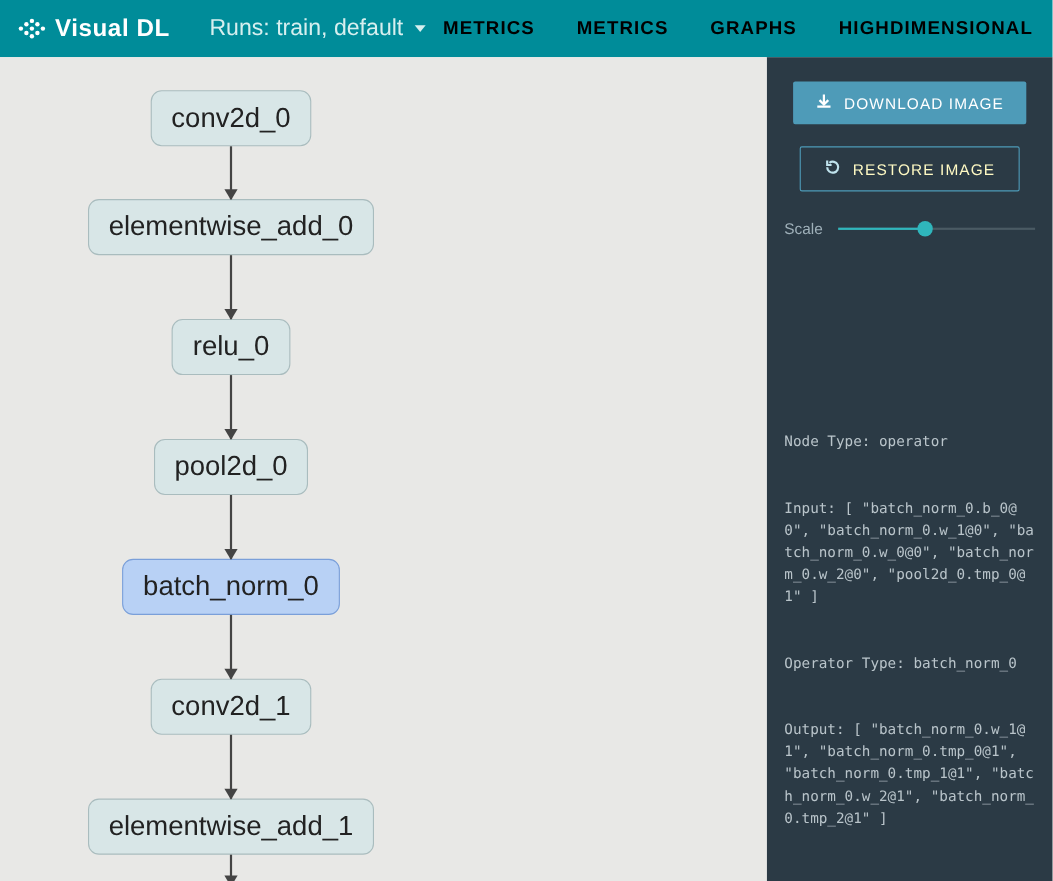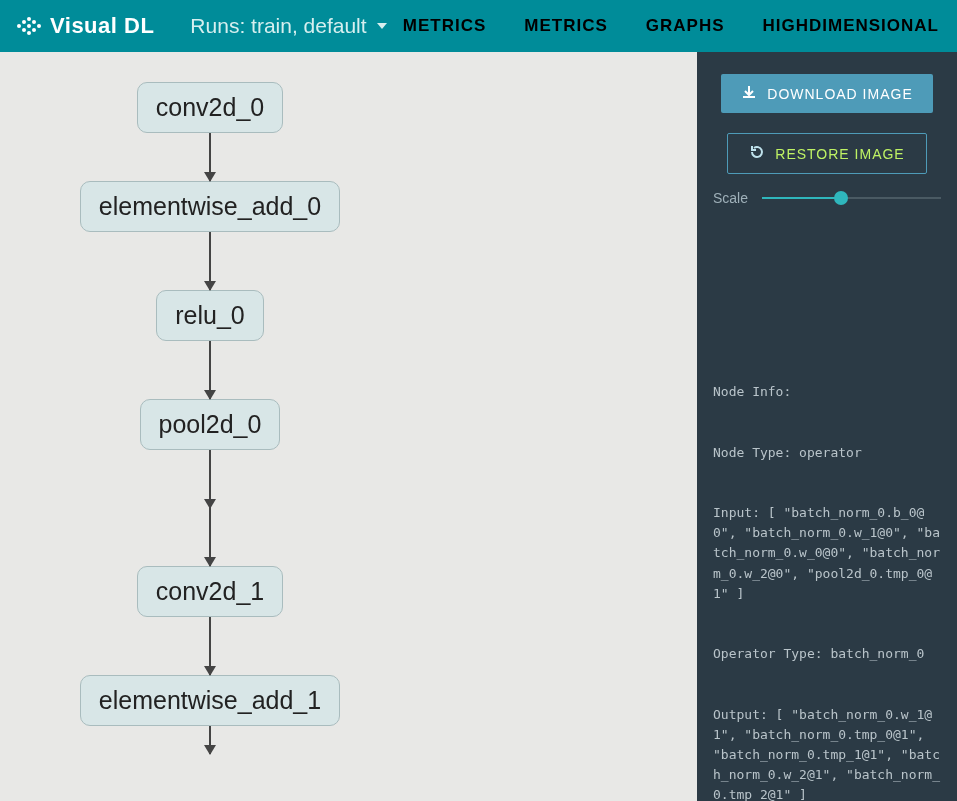--- a/index.html
+++ b/index.html
@@ -28,23 +28,23 @@
   .tabs{margin-left:auto;display:flex;gap:38px;padding-right:10px;font-size:17px;letter-spacing:1px;font-weight:600;}
   .tab{color:#000000;cursor:pointer;}
   .tab.active{color:#000000;}
   
   .main{flex:1;display:flex;min-height:0;}
   .canvas{flex:1;background:var(--canvas);position:relative;overflow:hidden;}
   .side{width:260px;background:var(--panel-bg);color:var(--panel-txt);padding:22px 16px 16px 16px;font-size:13px;display:flex;flex-direction:column;gap:14px;}
   
   .btn{margin:0 auto;padding:10px 20px;display:flex;align-items:center;justify-content:center;gap:10px;font-size:14px;letter-spacing:1px;font-weight:500;color:#fff;cursor:pointer;border-radius:2px;white-space:nowrap;min-width:200px;}
   .btn.filled{background:var(--btn-blue);}
-  .btn.outlined{border:1px solid var(--btn-blue);color:#bef264;margin-top:6px;}
+  .btn.outlined{border:1px solid var(--btn-blue);color:#fef9c3;margin-top:6px;}
   .btn svg{flex-shrink:0;}
-  .scale-row{display:flex;align-items:center;gap:14px;}
+  .scale-row{display:flex;align-items:center;gap:14px;margin-top:10px;}
   .scale-row label{font-size:14px;color:#9fb0b9;}
   .slider{position:relative;flex:1;height:20px;cursor:pointer;}
   .slider .track{position:absolute;top:9px;left:0;right:0;height:2px;background:#4a5a63;}
   .slider .track-filled{position:absolute;top:9px;left:0;width:44%;height:2px;background:#2fb6bc;}
   .slider .thumb{position:absolute;top:3px;left:44%;width:14px;height:14px;border-radius:50%;background:#2fb6bc;transform:translateX(-50%);}
   .info-block{margin-top:120px;font-family:"Menlo","Consolas",monospace;font-size:13px;line-height:1.55;color:#b9c4ca;white-space:pre-wrap;word-break:break-all;}
   
   .graph{position:absolute;top:30px;left:0;width:420px;display:flex;flex-direction:column;align-items:center;}
   .node{background:var(--node-fill);border:1.5px solid var(--node-stroke);border-radius:10px;padding:10px 18px;font-size:25px;color:#222;margin:0;cursor:pointer;white-space:nowrap;}
   .node.selected{background:var(--node-hi-fill);border-color:var(--node-hi-stroke);}
@@ -93,20 +93,21 @@
   <div class="canvas">
     <div class="graph">
       <div class="node">conv2d_0</div>
       <div class="edge short"></div>
       <div class="node">elementwise_add_0</div>
       <div class="edge long"></div>
       <div class="node">relu_0</div>
       <div class="edge long"></div>
       <div class="node">pool2d_0</div>
       <div class="edge long"></div>
+      <div class="node selected">batch_norm_0</div>
       <div class="edge long"></div>
       <div class="node">conv2d_1</div>
       <div class="edge long"></div>
       <div class="node">elementwise_add_1</div>
       <div class="edge tiny" style="border:none"></div>
     </div>
   </div>
 
   <div class="side">
     <div class="btn filled">
@@ -131,21 +132,20 @@
     <div class="scale-row">
       <label>Scale</label>
       <div class="slider">
         <div class="track"></div>
         <div class="track-filled"></div>
         <div class="thumb"></div>
       </div>
     </div>
 
     <div class="info-block">
-      <div>Node Info:</div>
       <div>Node Type: operator</div>
       <div>Input: [ "batch_norm_0.b_0@0", "batch_norm_0.w_1@0", "batch_norm_0.w_0@0", "batch_norm_0.w_2@0", "pool2d_0.tmp_0@1" ]</div>
       <div>Operator Type: batch_norm_0</div>
       <div>Output: [ "batch_norm_0.w_1@1", "batch_norm_0.tmp_0@1", "batch_norm_0.tmp_1@1", "batch_norm_0.w_2@1", "batch_norm_0.tmp_2@1" ]</div>
     </div>
   </div>
 
 </div>
 
 </body></html>

